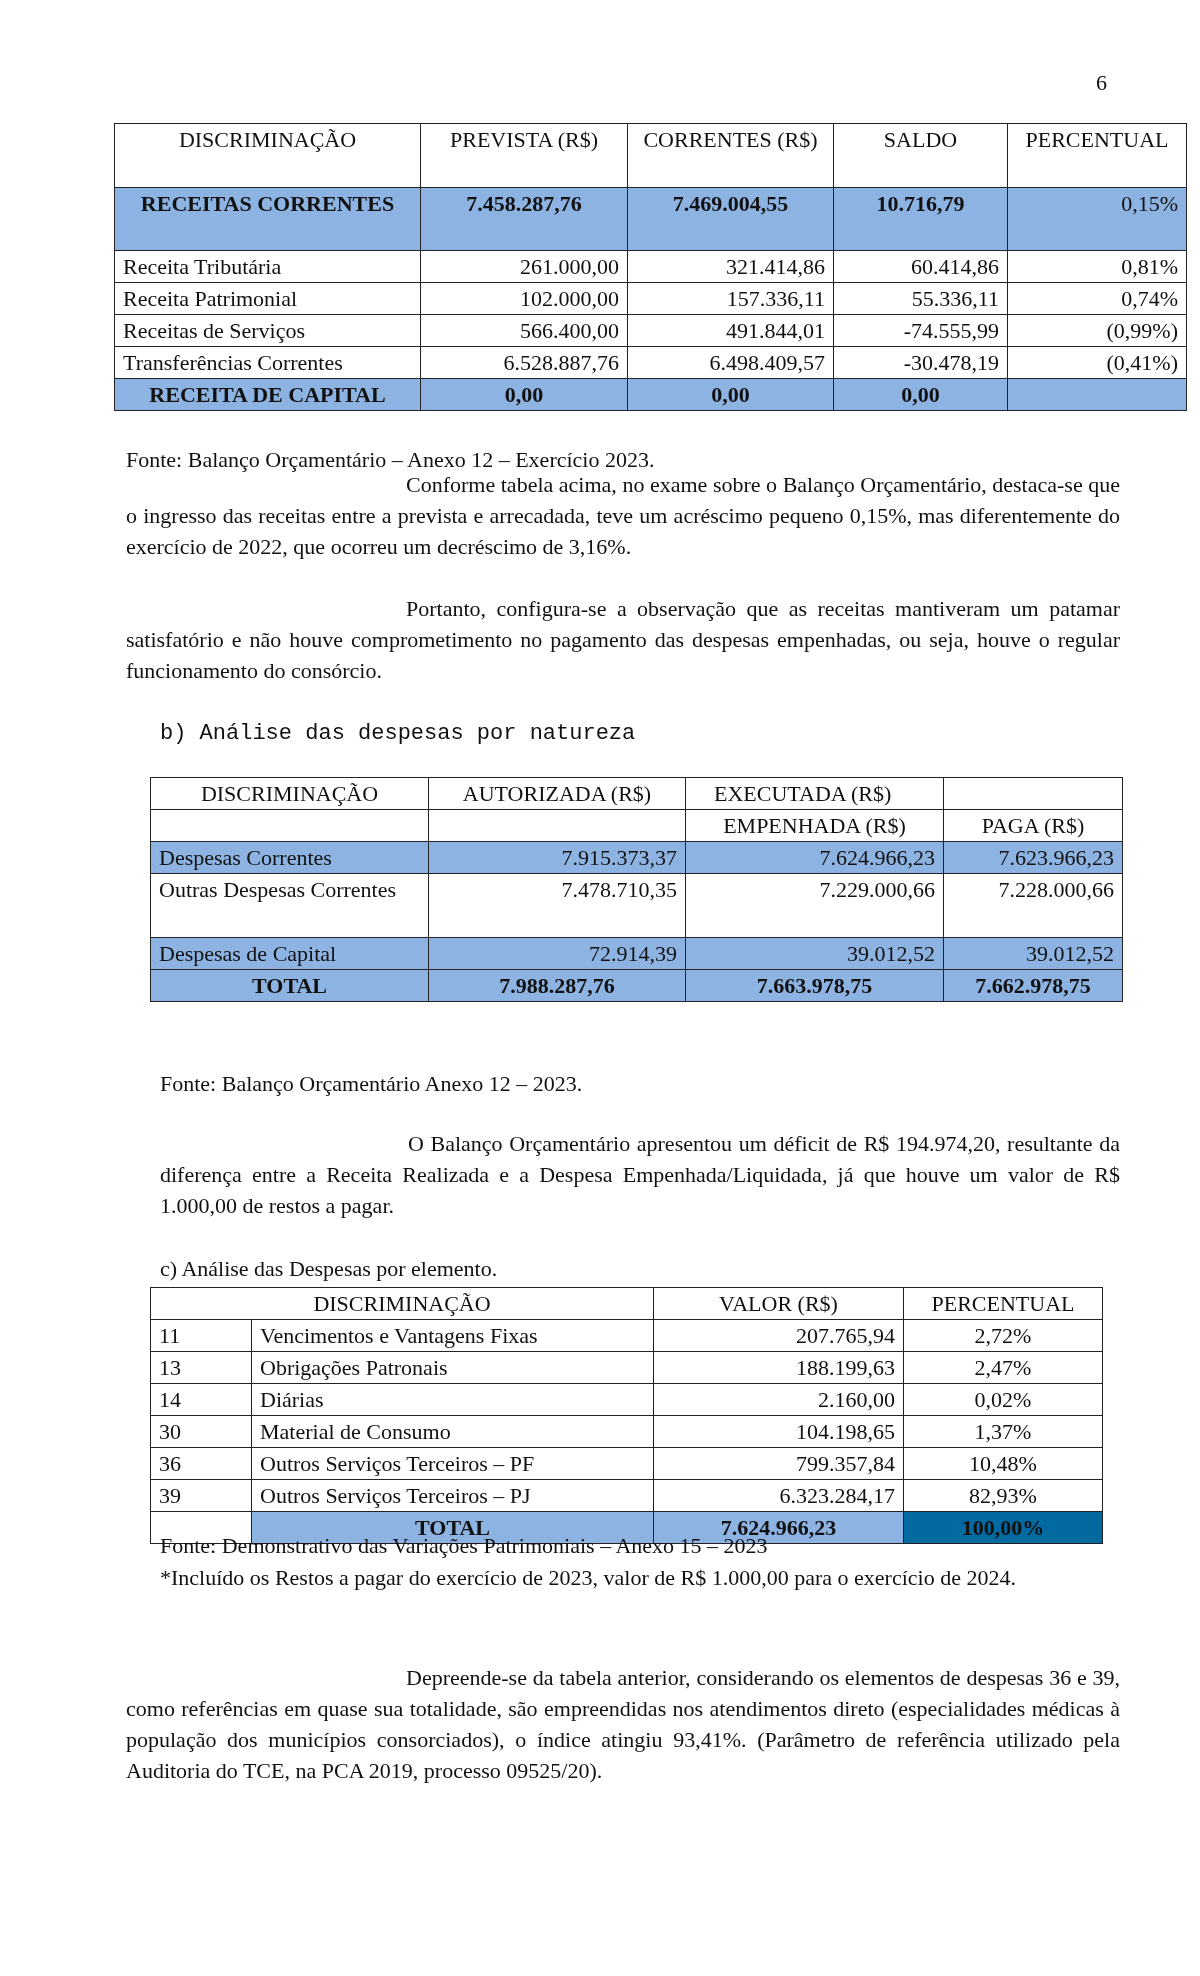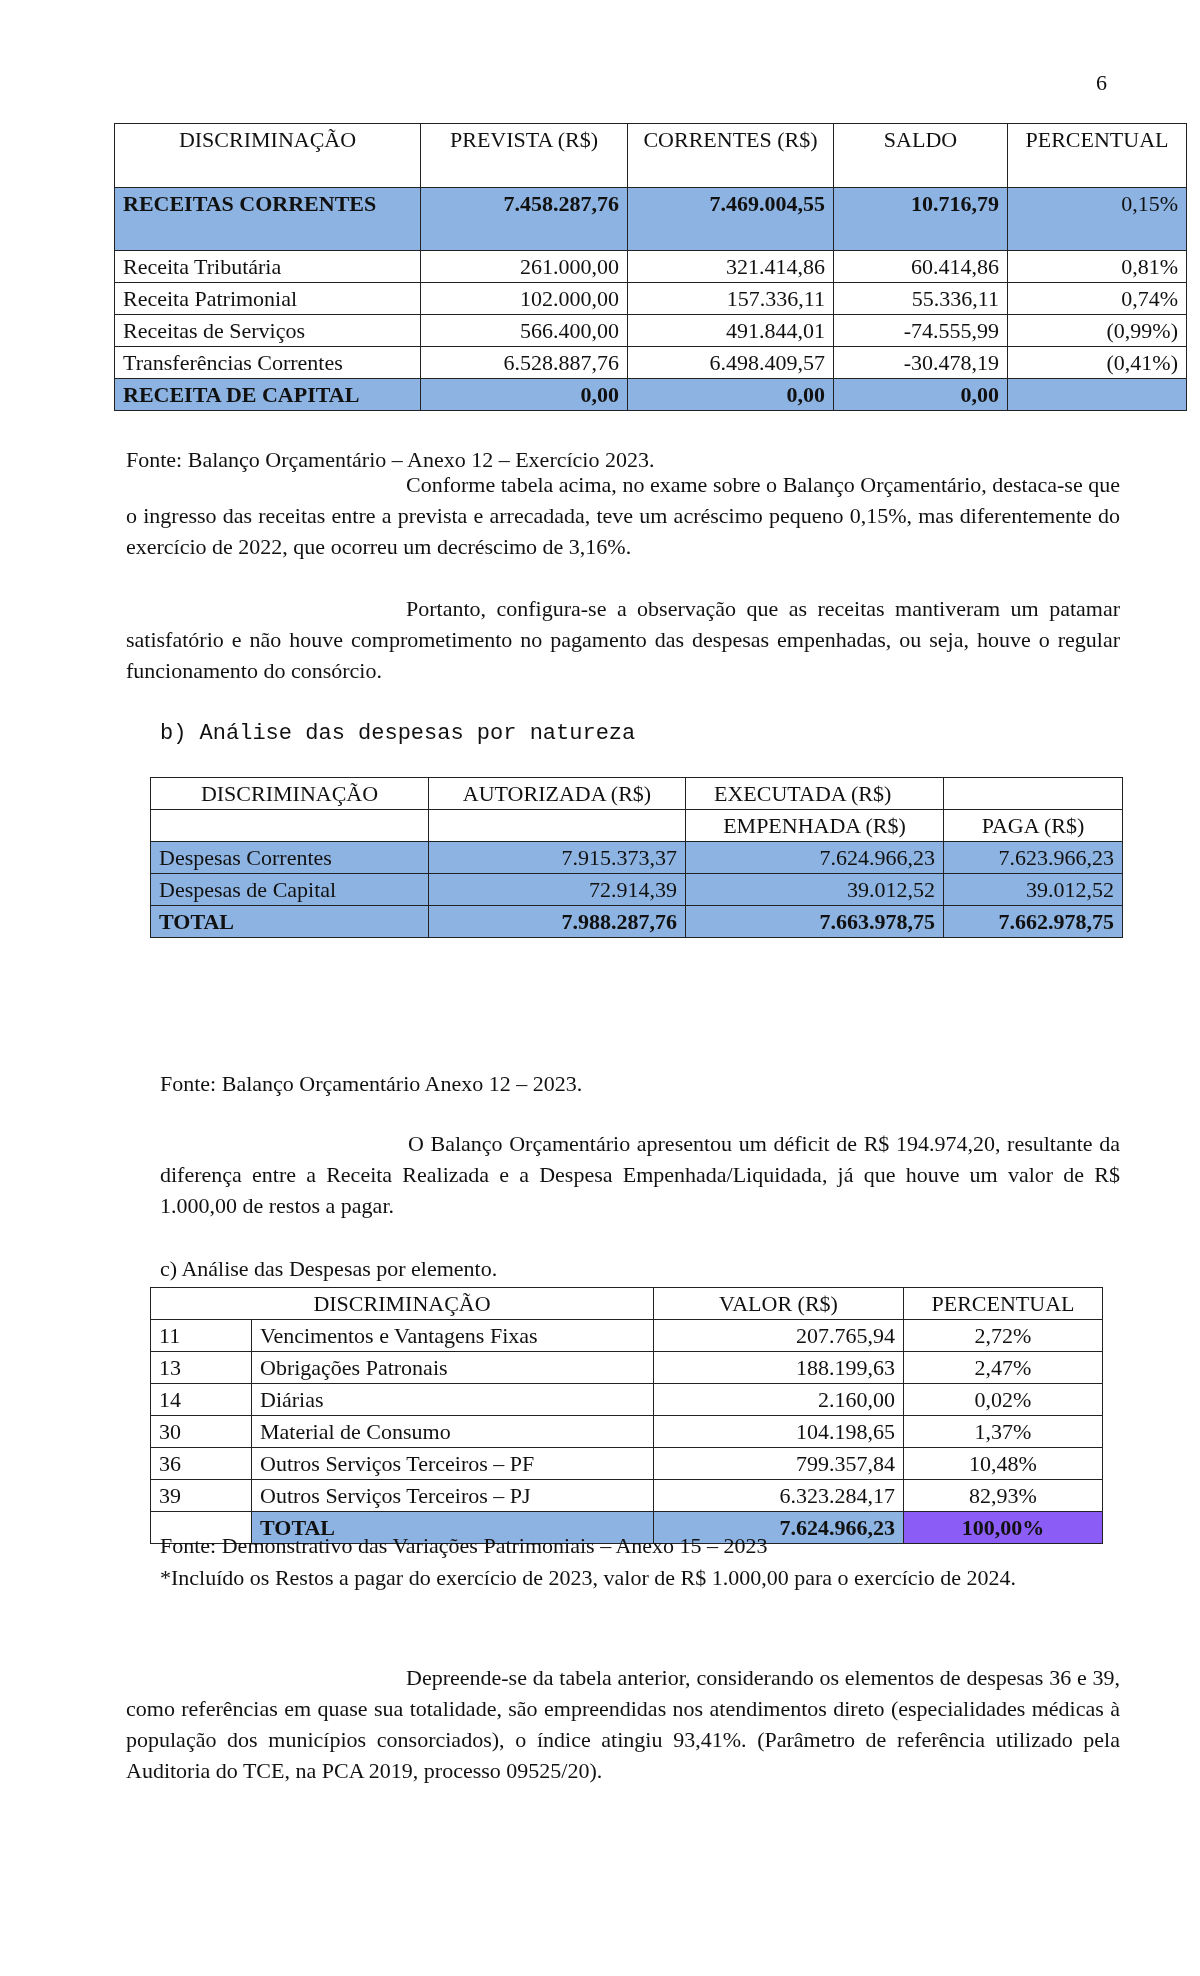--- a/index.html
+++ b/index.html
@@ -18,21 +18,21 @@
       padding: 0 8px;
       font-weight: normal;
       vertical-align: top;
       line-height: 31px;
       font-size: 22px;
     }
     .r { text-align: right; }
     .c { text-align: center; }
     .l { text-align: left; }
     .hl td { background: #8db3e2; }
-    .b { font-weight: bold; }
+    .b { font-weight: bold; text-align: center; }
 
     #t1 { left: 114px; top: 123px; width: 1072px; }
     #t2 { left: 150px; top: 777px; width: 972px; }
     #t3 { left: 150px; top: 1287px; width: 952px; }
 
     .src { font-size: 22px; line-height: 31px; }
     .para {
       position: absolute; font-size: 22px; line-height: 31px; text-align: justify;
     }
     .para .indent { display: inline-block; width: 280px; }
@@ -134,20 +134,26 @@
     <td></td>
     <td class="c">EMPENHADA (R$)</td>
     <td class="c">PAGA (R$)</td>
   </tr>
   <tr class="hl">
     <td class="l">Despesas Correntes</td>
     <td class="r">7.915.373,37</td>
     <td class="r">7.624.966,23</td>
     <td class="r">7.623.966,23</td>
   </tr>
+  <tr style="height:64px">
+    <td class="l" style="text-align:justify; text-align-last:left;"><span>Outras Despesas Correntes</span></td>
+    <td class="r">7.478.710,35</td>
+    <td class="r">7.229.000,66</td>
+    <td class="r">7.228.000,66</td>
+  </tr>
   <tr class="hl">
     <td class="l">Despesas de Capital</td>
     <td class="r">72.914,39</td>
     <td class="r">39.012,52</td>
     <td class="r">39.012,52</td>
   </tr>
   <tr class="hl">
     <td class="l b">TOTAL</td>
     <td class="r b">7.988.287,76</td>
     <td class="r b">7.663.978,75</td>
@@ -210,21 +216,21 @@
   <tr>
     <td class="l">39</td>
     <td class="l">Outros Serviços Terceiros – PJ</td>
     <td class="r">6.323.284,17</td>
     <td class="c">82,93%</td>
   </tr>
   <tr>
     <td class="l"></td>
     <td class="l b" style="background:#8db3e2">TOTAL</td>
     <td class="r b" style="background:#8db3e2">7.624.966,23</td>
-    <td class="c b" style="background:#8b5cf6">100,00%</td>
+    <td class="c b" style="background:#0369a1">100,00%</td>
   </tr>
 </tbody>
   </table>
 
 <div class="abs src" style="left:160px; top:1530px;">Fonte: Demonstrativo das Variações Patrimoniais – Anexo 15 – 2023</div>
 <div class="abs src" style="left:160px; top:1562px; width:960px;">*Incluído os Restos a pagar do exercício de 2023, valor de R$ 1.000,00 para o exercício de 2024.</div>
 
 <div class="para" style="left:126px; top:1662px; width:994px;">
   <span class="indent"></span><span>Depreende-se da tabela anterior, considerando os elementos de despesas 36 e 39, como referências em quase sua totalidade, são empreendidas nos atendimentos direto (especialidades médicas à população dos municípios consorciados), o índice atingiu 93,41%. (Parâmetro de referência utilizado pela Auditoria do TCE, na PCA 2019, processo 09525/20).</span>
 </div>

